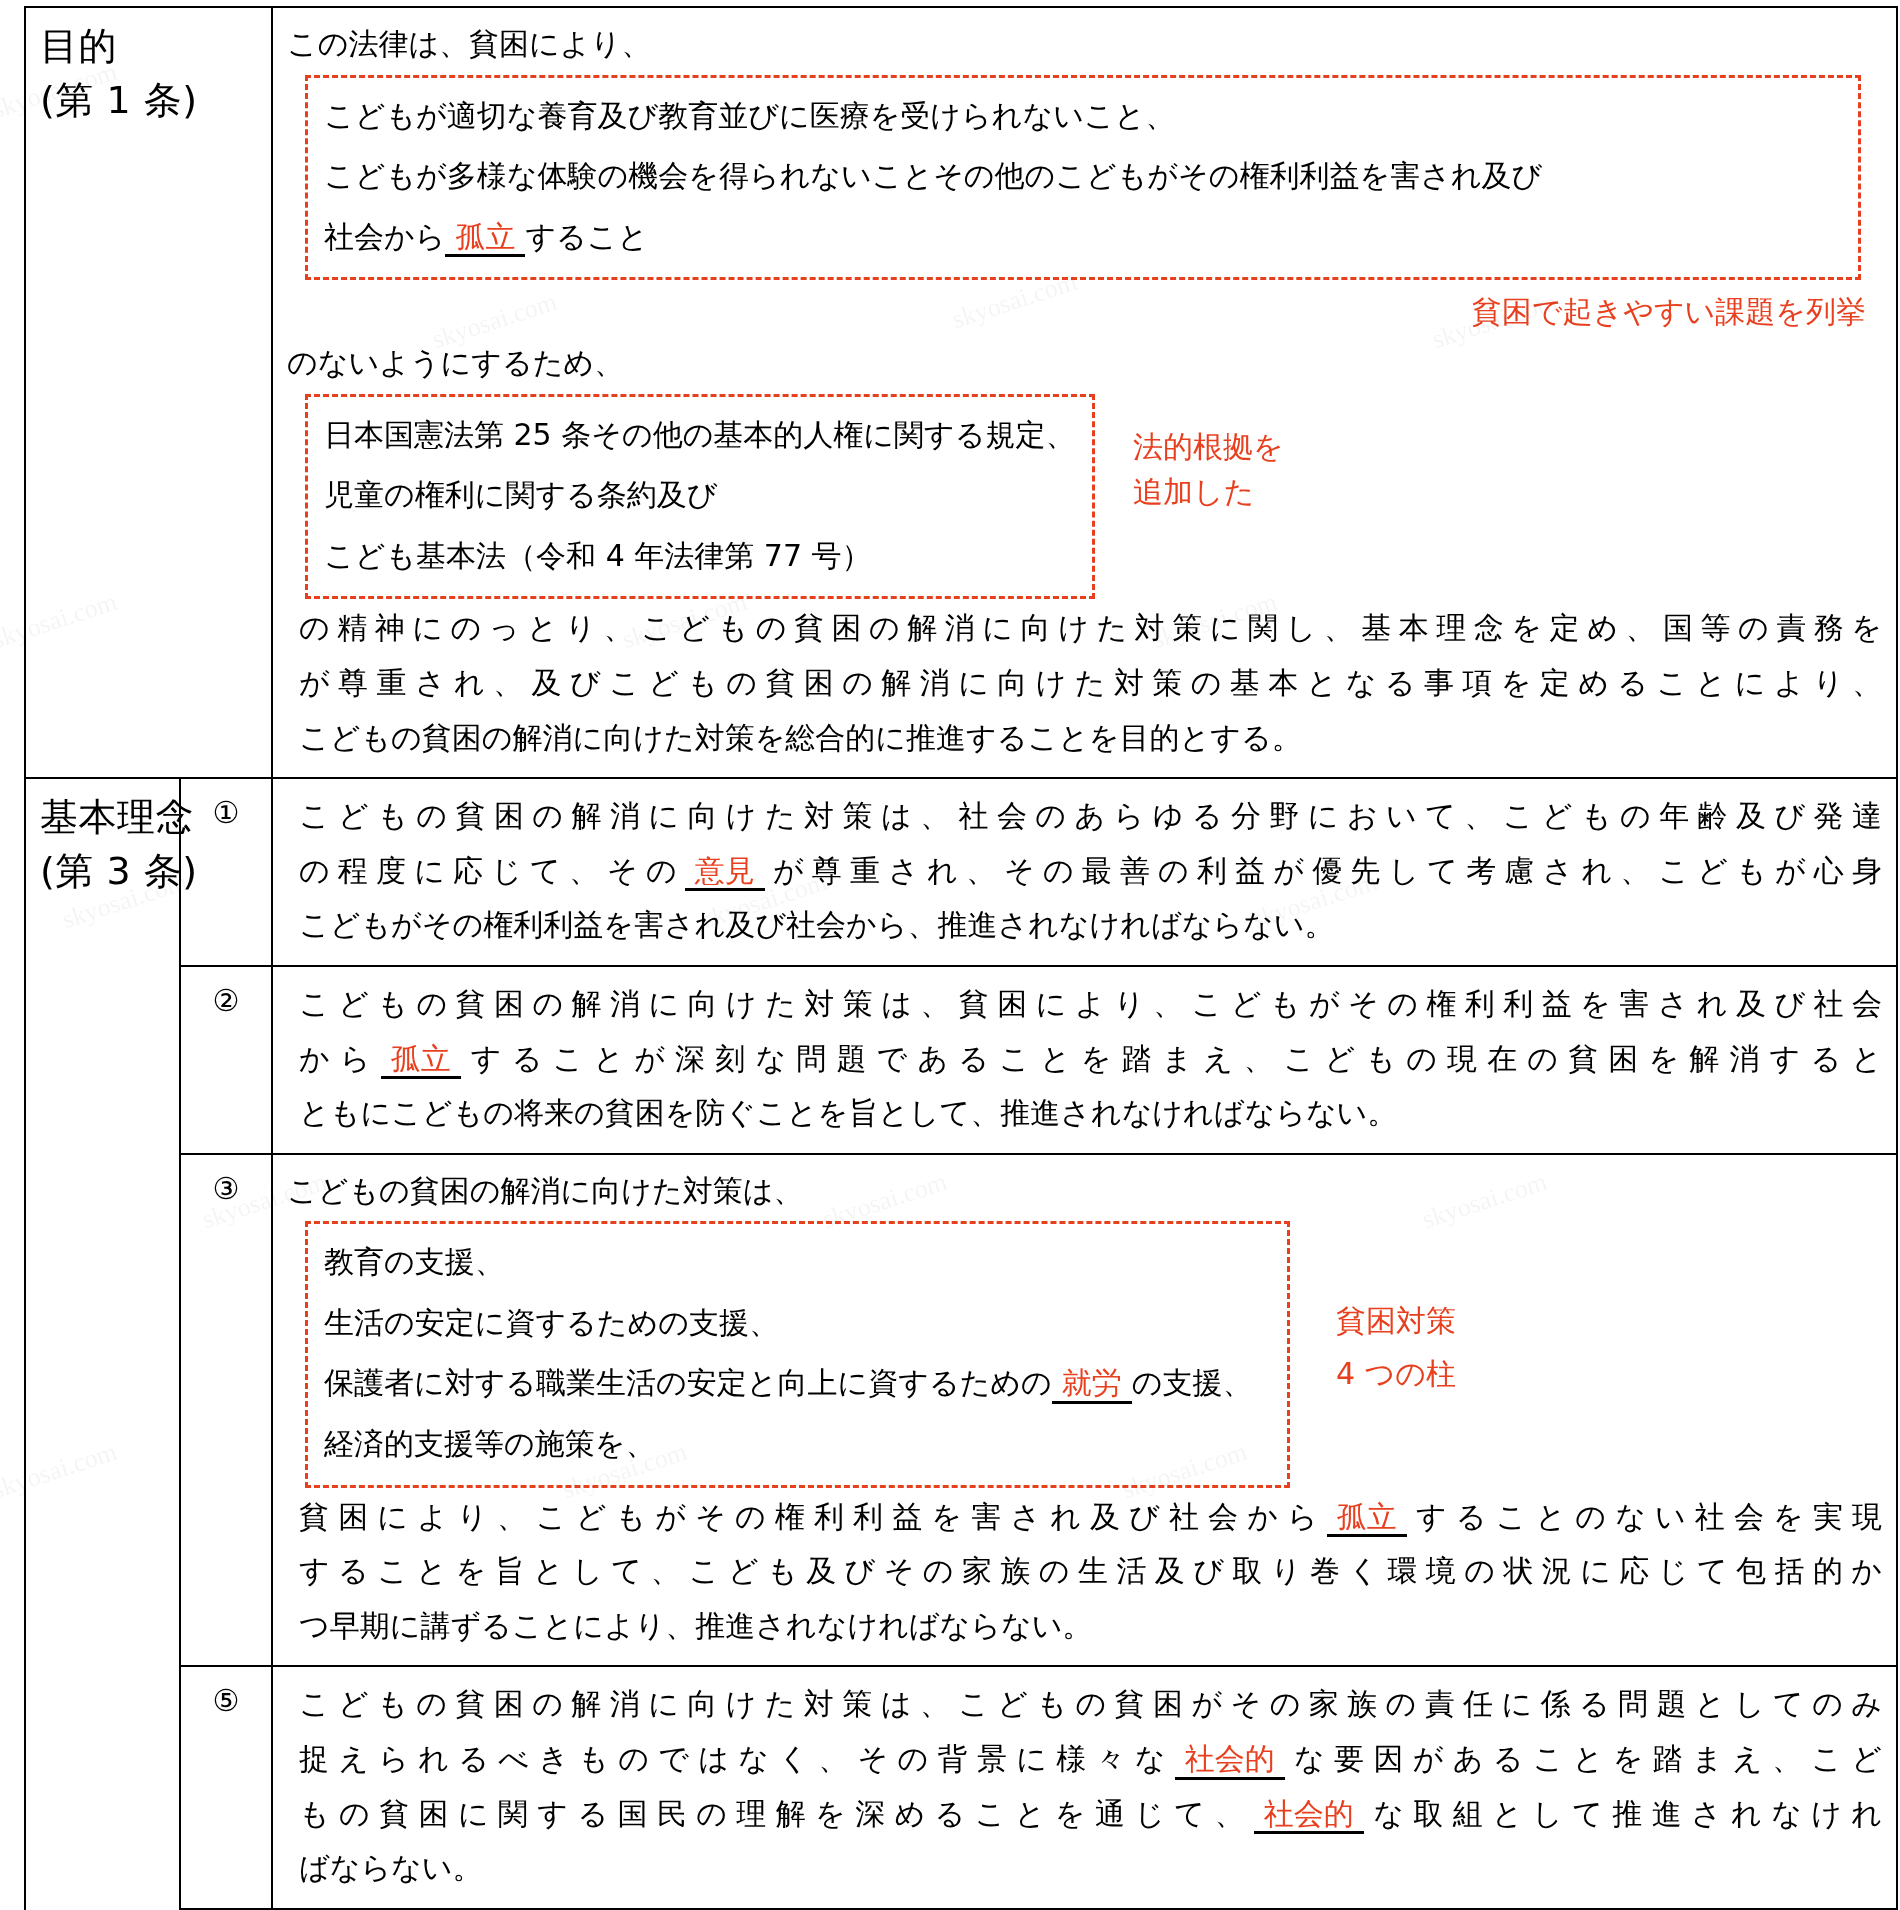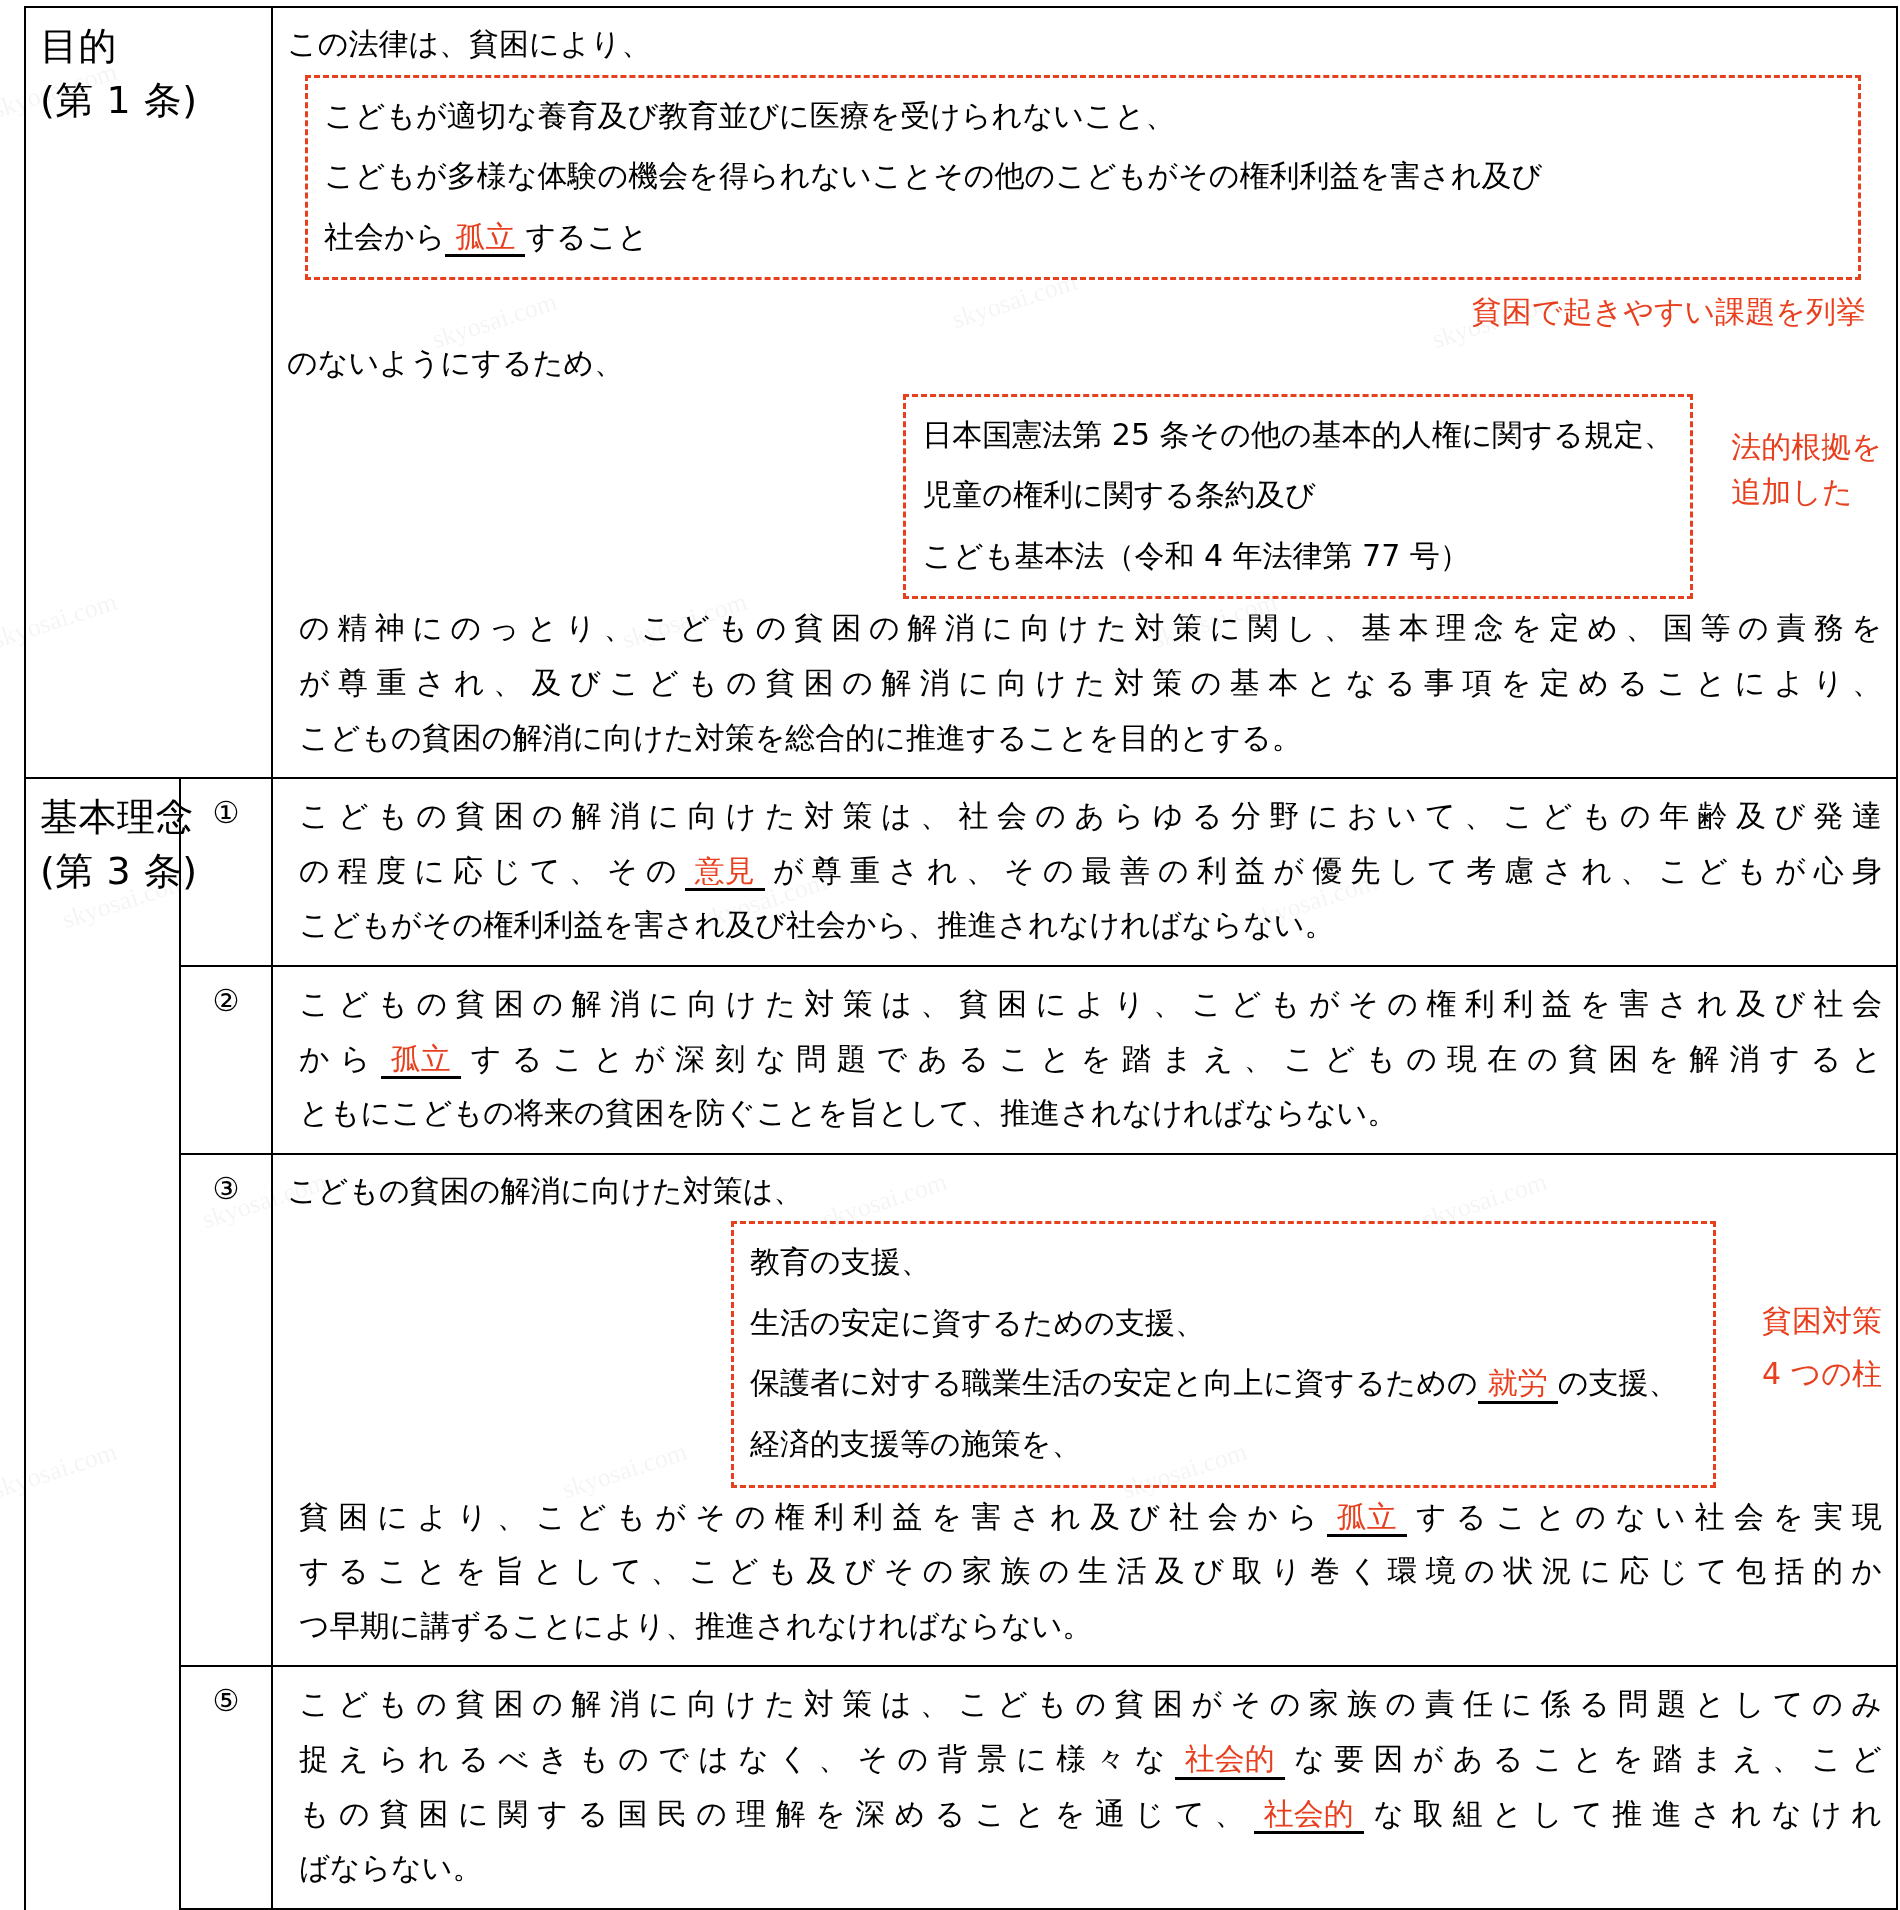--- a/index.html
+++ b/index.html
@@ -105,21 +105,20 @@
   .dashbox .line { padding: 6px 0; }
 
   .dashbox.w-full  { width: 1556px; }
   .dashbox.w-law   { width: 790px; }
   .dashbox.w-four  { width: 985px; }
 
   
   .row-flex {
     display: flex;
     align-items: flex-start;
-    justify-content: flex-end;
   }
   .note {
     color: #e8401f;
     font-size: 30px;
     line-height: 1.5;
     white-space: nowrap;
   }
   .note-right {
     text-align: right;
     padding: 6px 16px 0 0;

